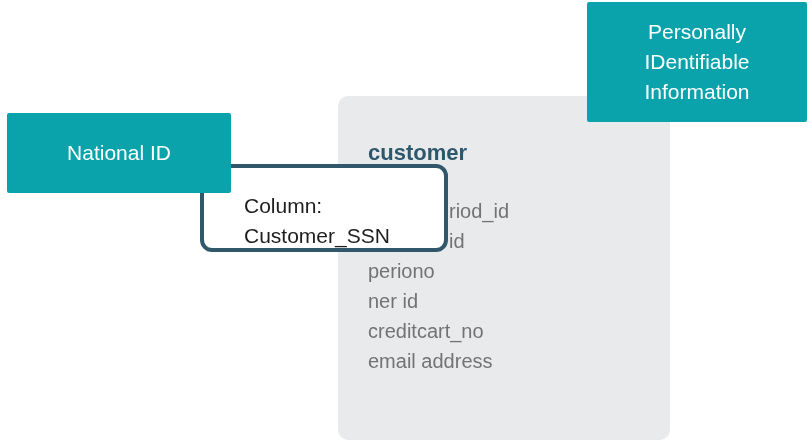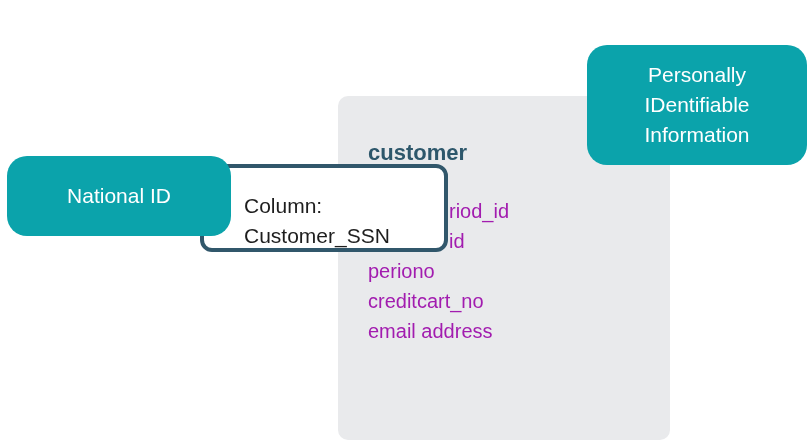--- a/index.html
+++ b/index.html
@@ -34,21 +34,21 @@
     line-height: 26px;
     font-weight: bold;
     color: #2d576b;
   }
   .entity-columns {
     margin-top: 30px;
   }
   .entity-col {
     font-size: 20px;
     line-height: 30px;
-    color: #a21caf;
+    color: #737373;
     white-space: nowrap;
   }
   .entity-col.indent {
     margin-left: 81px;
   }
 
   
   .tooltip-box {
     position: absolute;
     left: 200px;
@@ -66,30 +66,29 @@
     font-size: 21px;
     line-height: 30px;
     color: #1e1e1e;
     white-space: nowrap;
   }
 
   
   .tag-box {
     position: absolute;
     background: #0ba3ab;
-    border-radius: 20px;
+    border-radius: 2px;
     color: #ffffff;
     display: flex;
     align-items: center;
     justify-content: center;
     text-align: center;
     font-size: 21px;
     line-height: 30px;
     z-index: 3;
-    margin-top: 43px;
   }
   .tag-national-id {
     left: 7px;
     top: 113px;
     width: 224px;
     height: 80px;
   }
   .tag-pii {
     left: 587px;
     top: 2px;
@@ -104,20 +103,21 @@
 <body>
 
 <div class="canvas">
 
   <div class="entity-card">
     <div class="entity-title">customer</div>
     <div class="entity-columns">
       <div class="entity-col indent">riod_id</div>
       <div class="entity-col indent">id</div>
       <div class="entity-col">periono</div>
+      <div class="entity-col">ner id</div>
       <div class="entity-col">creditcart_no</div>
       <div class="entity-col">email address</div>
     </div>
   </div>
 
   <div class="tooltip-box">
     <div class="tooltip-line">Column:</div>
     <div class="tooltip-line">Customer_SSN</div>
   </div>
 

